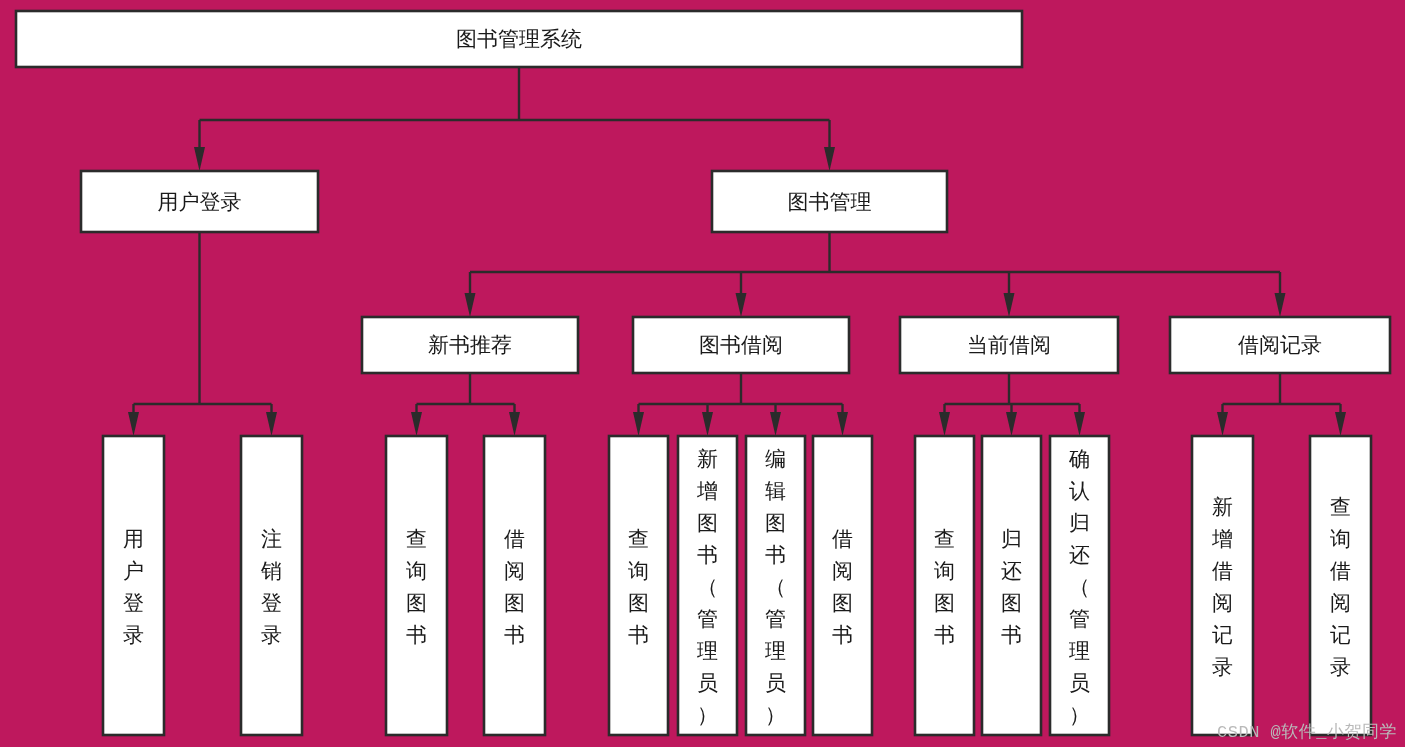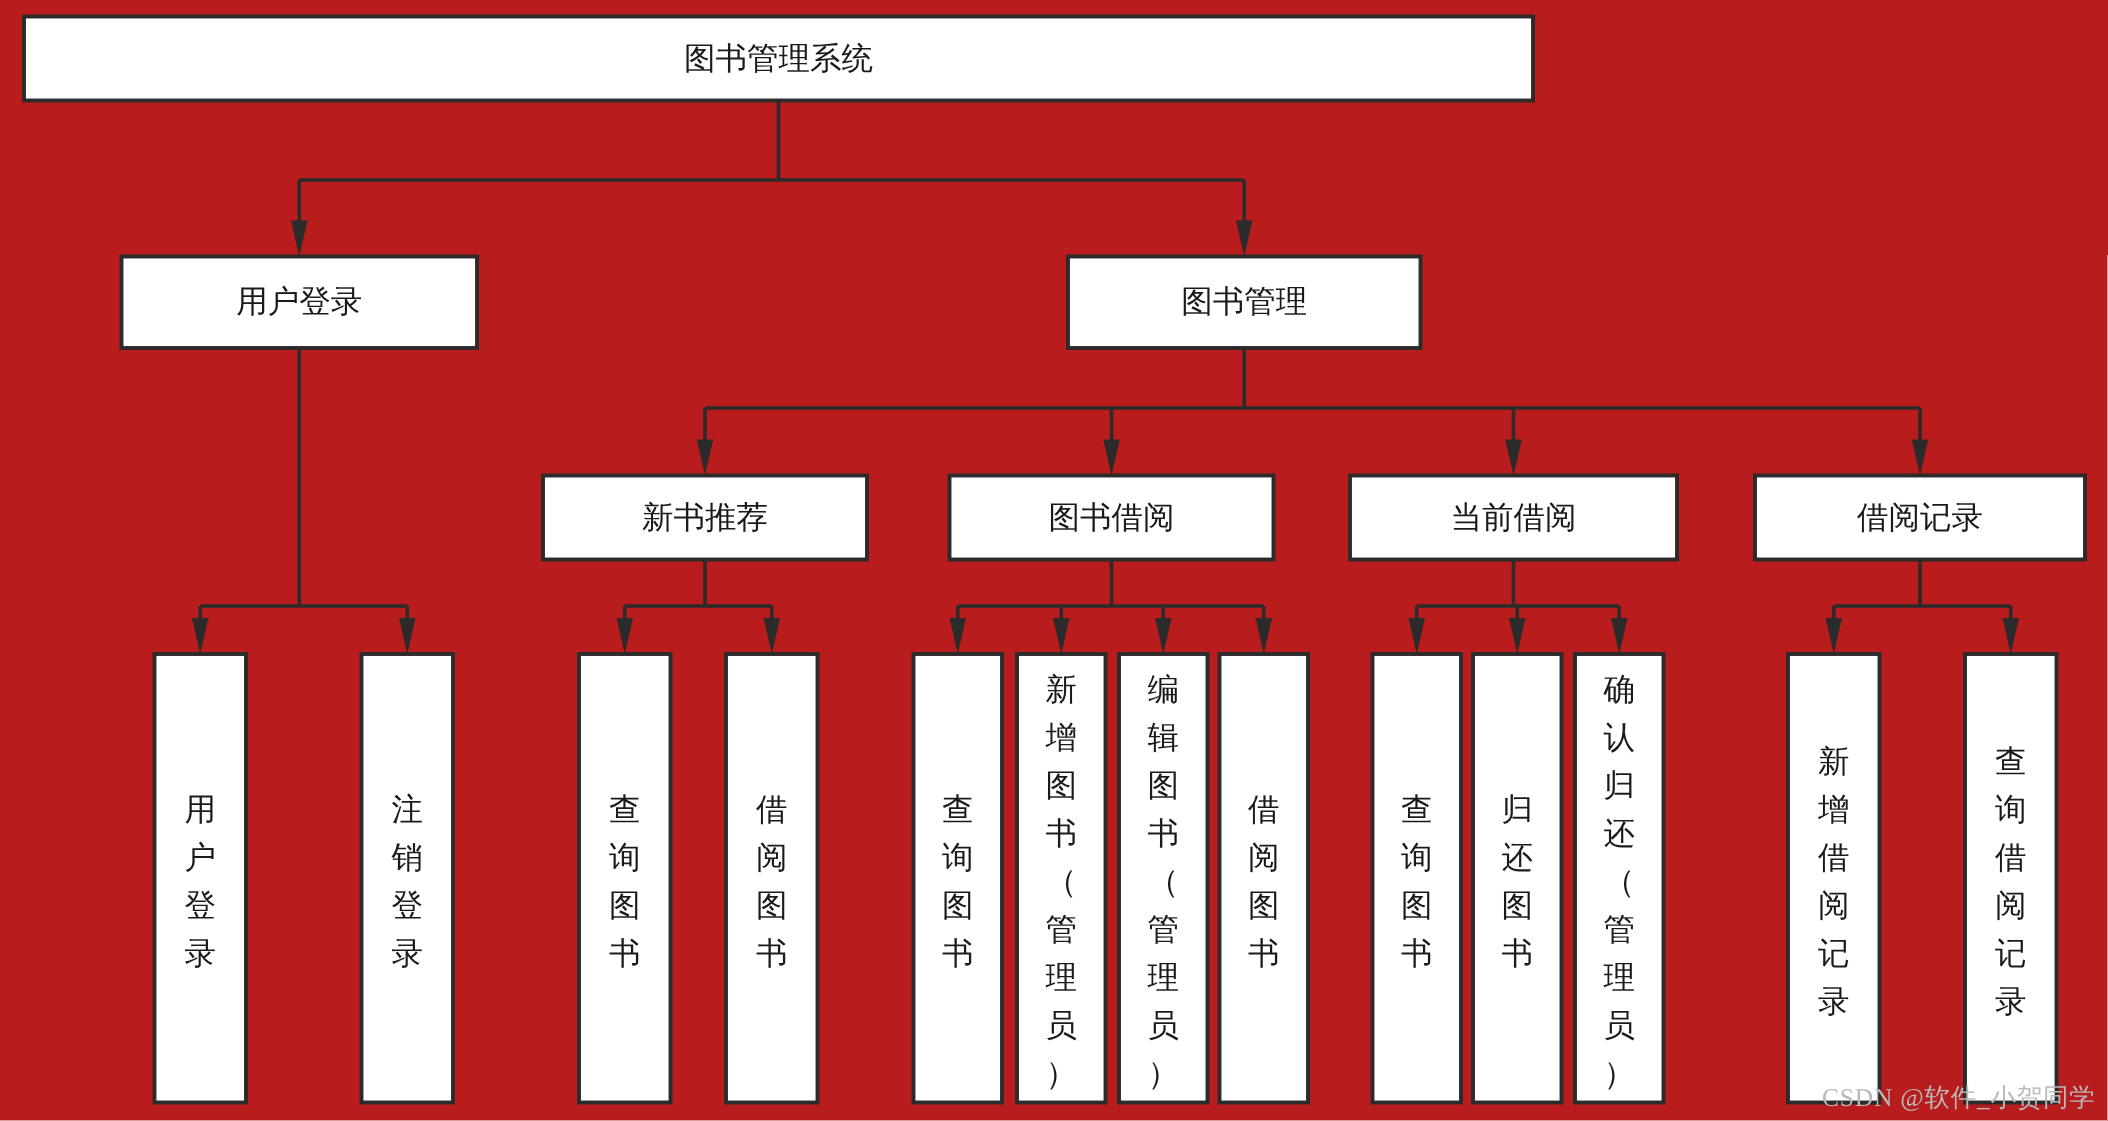--- a/index.html
+++ b/index.html
@@ -7,21 +7,21 @@
     padding: 0;
     background: #ffffff;
   }
   body {
     font-family: "DejaVu Sans", "Liberation Sans", sans-serif;
   }
   #diagram-root {
     position: relative;
     width: 1405px;
     height: 747px;
-    background: #b91c1c;
+    background: #be185d;
     overflow: hidden;
   }
   svg.flow {
     position: absolute;
     left: 0;
     top: 0;
     width: 1405px;
     height: 747px;
   }
   .node-rect {
@@ -49,21 +49,21 @@
   .node-label-v {
     fill: #1a1a1a;
     font-family: "DejaVu Sans", "Liberation Sans", sans-serif;
     font-size: 21px;
     text-anchor: middle;
   }
   .watermark {
     position: absolute;
     right: 8px;
     bottom: 4px;
-    font-family: Liberation Serif, serif;
+    font-family: Liberation Mono, monospace;
     font-size: 17px;
     color: #b9b9b9;
     letter-spacing: 0.5px;
     white-space: nowrap;
     user-select: none;
   }
 </style>
 </head>
 <body>
 

